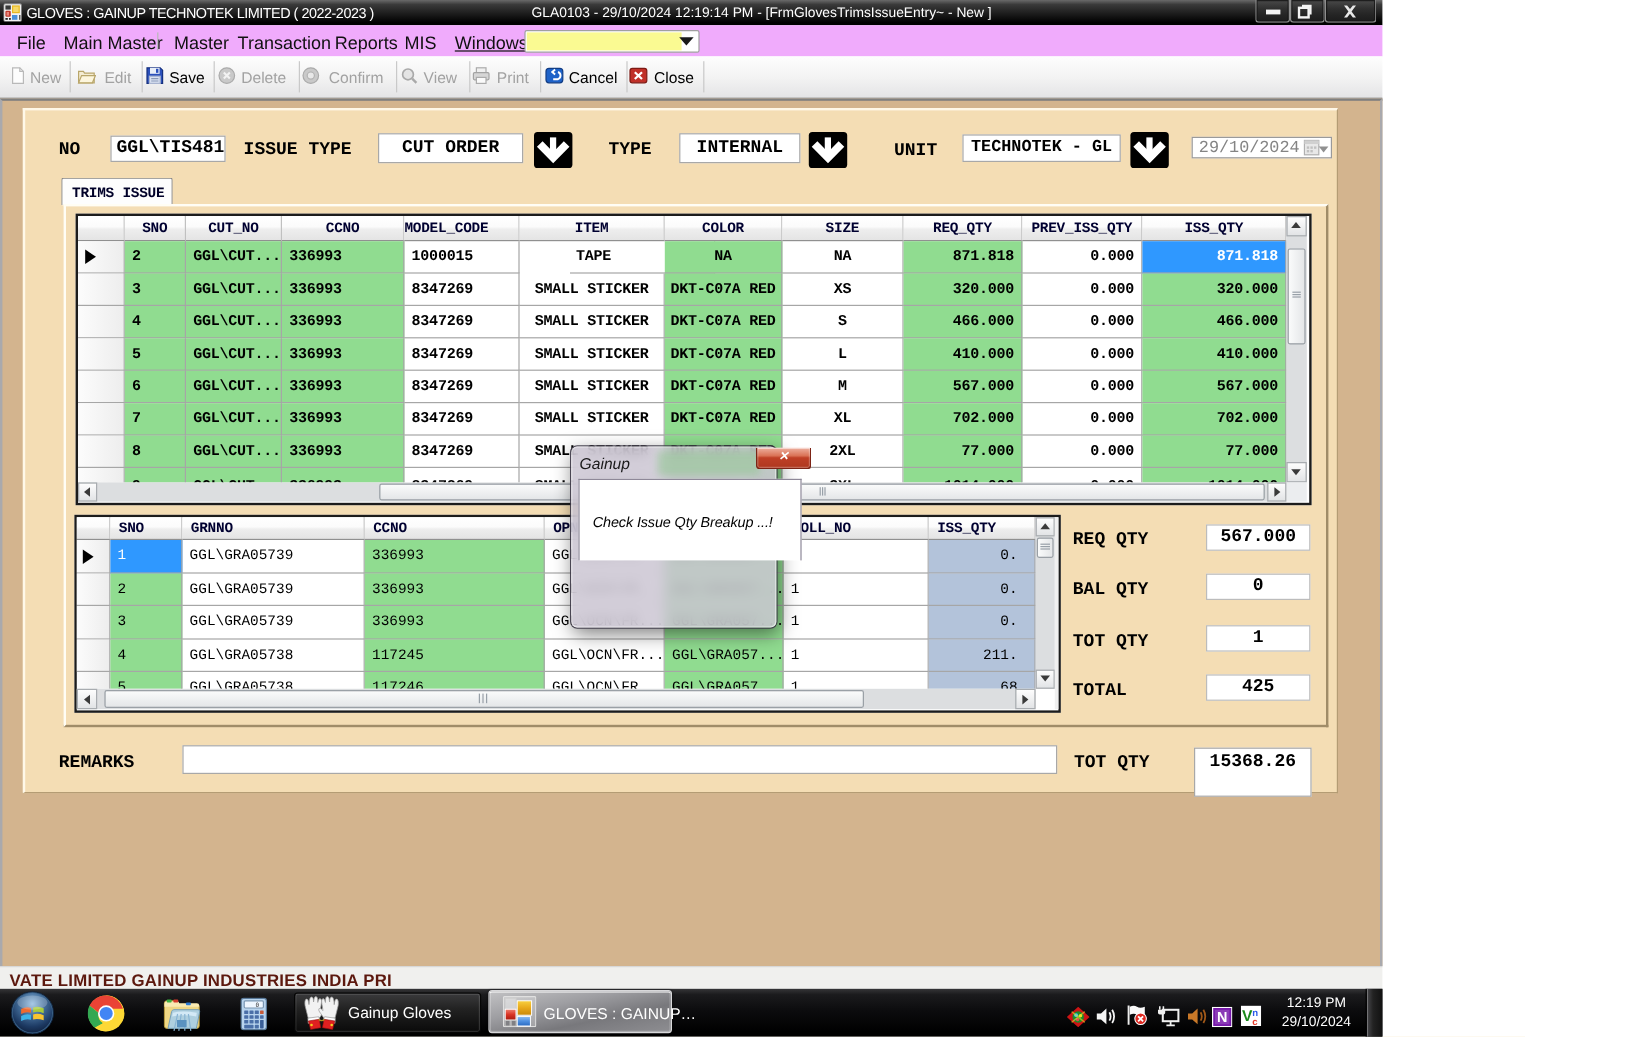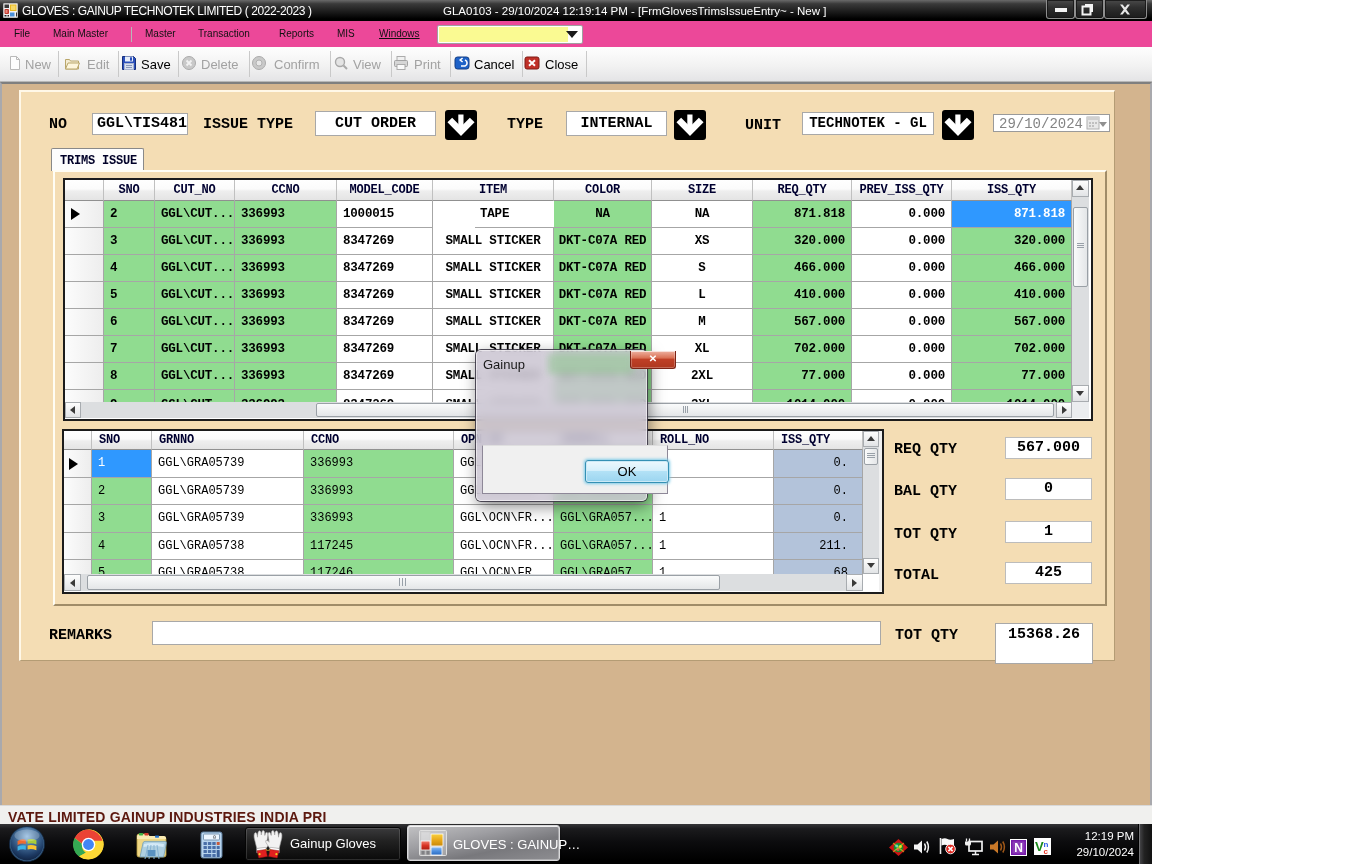--- a/index.html
+++ b/index.html
@@ -3,21 +3,21 @@
 *{margin:0;padding:0;box-sizing:border-box;}
 body{width:1360px;height:864px;background:#ffffff;font-family:"Liberation Sans",sans-serif;position:relative;overflow:hidden;}
 .abs{position:absolute;}
 .mono{font-family:"Liberation Mono",monospace;}
 
 #titlebar{left:0;top:0;width:1152px;height:21px;background:linear-gradient(#6a6a6a,#3a3a3a 18%,#1c1c1c 55%,#000 90%);color:#fff;font-size:13px;}
 #titlebar .ticon{left:3px;top:3px;width:15px;height:15px;}
 #tmain{left:22px;top:4px;font-size:12px;letter-spacing:-0.4px;}
 #tsub{left:443px;top:4.5px;font-size:11.5px;letter-spacing:0;}
 .winbtn{top:0;height:19px;background:linear-gradient(#4a4a4a,#303030 40%,#242424 70%,#1c1c1c);border:1px solid #8e8e8e;border-top:none;border-radius:0 0 3px 3px;box-shadow:inset 0 0 0 1px rgba(20,20,20,0.8);}
-#menubar{left:0;top:21px;width:1152px;height:26px;background:#ec4899;font-size:10px;color:#111;}
+#menubar{left:0;top:21px;width:1152px;height:26px;background:#f0abfc;font-size:15px;color:#111;}
 .mitem{top:7px;}
 #toolbar{left:0;top:47px;width:1152px;height:35px;background:linear-gradient(#fefefe,#f2f2f2 55%,#e4e4e6);border-bottom:1px solid #b7b7b7;font-size:13px;}
 .tsep{top:4px;width:1px;height:26px;background:#c9c9c9;}
 .tlabel{top:10px;color:#000;}
 .tlabel.dis{color:#a2a2a2;}
 .ticon16{top:8px;width:16px;height:16px;}
 
 #mdi{left:0;top:82px;width:1152px;height:723px;background:#d3b48e;border-top:2px solid #7f7f7f;border-left:2px solid #a9a9ad;border-right:2px solid #a9a9ad;}
 #panel{left:19px;top:90px;width:1096px;height:571px;background:#f4ddb4;border-top:2px solid #fff8e8;border-left:2px solid #fff8e8;border-right:1px solid #b49c74;border-bottom:1px solid #b49c74;}
 .flabel{font:bold 15px "Liberation Mono",monospace;color:#000;}
@@ -46,24 +46,24 @@
 .tri-l{width:0;height:0;border-right:5px solid #3a3a3a;border-top:4px solid transparent;border-bottom:4px solid transparent;}
 .tri-r{width:0;height:0;border-left:5px solid #3a3a3a;border-top:4px solid transparent;border-bottom:4px solid transparent;}
 .tri-u{width:0;height:0;border-bottom:5px solid #3a3a3a;border-left:4px solid transparent;border-right:4px solid transparent;}
 .tri-d{width:0;height:0;border-top:5px solid #3a3a3a;border-left:4px solid transparent;border-right:4px solid transparent;}
 
 #marquee{left:0;top:805px;width:1152px;height:19px;background:#f0f0ee;border-top:1px solid #d8d8d8;}
 #marquee span{position:absolute;left:8px;top:3px;font:bold 14px "Liberation Sans",sans-serif;color:#5c180e;letter-spacing:0.2px;}
 #taskbar{left:0;top:824px;width:1152px;height:40px;background:linear-gradient(#353537,#1b1b1d 12%,#0c0c0e 45%,#000 90%);}
 .taskbtn1{left:245px;top:827px;width:156px;height:34px;background:linear-gradient(#3a3a3c,#222 40%,#0a0a0a);border:1px solid #050505;box-shadow:inset 0 0 0 1px rgba(255,255,255,0.14);border-radius:3px;}
 .taskbtn2{left:407px;top:825px;width:153px;height:36px;background:linear-gradient(168deg,#c2c2c4 0%,#9e9ea2 35%,#78787c 65%,#8e8e92 100%);border:1px solid #d8d8da;box-shadow:inset 0 1px 0 rgba(255,255,255,0.8),inset 0 0 0 1px rgba(255,255,255,0.3),0 0 2px rgba(0,0,0,0.6);border-radius:3px;}
-#clock{color:#fff;text-align:right;font-size:11.5px;}
+#clock{color:#fff;text-align:center;font-size:11.5px;}
 #showdesk{left:1138px;top:824px;width:14px;height:40px;background:linear-gradient(90deg,#4a4a4e,#222 40%,#111);border-left:1px solid #000;box-shadow:inset 1px 0 0 rgba(255,255,255,0.25);}
 
-#dlg{left:476px;top:350px;width:171px;height:151px;border-radius:5px;background:rgba(202,196,210,0.82);backdrop-filter:blur(5px);box-shadow:0 0 0 1px rgba(60,55,70,0.9), 2px 5px 16px rgba(0,0,0,0.5), inset 0 0 0 1px rgba(255,255,255,0.55);}
+#dlg{left:476px;top:372px;width:171px;height:151px;border-radius:5px;background:rgba(202,196,210,0.82);backdrop-filter:blur(5px);box-shadow:0 0 0 1px rgba(60,55,70,0.9), 2px 5px 16px rgba(0,0,0,0.5), inset 0 0 0 1px rgba(255,255,255,0.55);font-style:italic;}
 #dlgtitle{left:7px;top:7px;font-size:13px;color:#1a1a1a;}
 #dlgx{left:154px;top:1px;width:46px;height:18px;background:linear-gradient(#eeb2a2,#da7256 40%,#bf3f26 50%,#ae381f);border:1px solid #7c2315;border-top:none;border-radius:0 0 3px 3px;box-shadow:inset 0 1px 0 rgba(255,255,255,0.5),inset 0 0 0 1px rgba(255,255,255,0.25);color:#fff;font-weight:bold;font-size:10px;text-align:center;line-height:15px;}
 #dlgbody{left:6px;top:27px;width:186px;height:68px;background:#fff;border:1px solid #8e8898;border-bottom:none;}
 #dlgfoot{left:6px;top:95px;width:186px;height:49px;background:#f0f0f0;border:1px solid #8e8898;border-top:1px solid #dfdfdf;}
 #dlgmsg{left:11px;top:28px;font-size:12px;letter-spacing:-0.1px;color:#000;white-space:nowrap;}
 #okbtn{left:102px;top:14px;width:84px;height:23px;background:linear-gradient(#edf8fd,#d6f0fb 45%,#b2e1f6 50%,#9bd5f0);border:1px solid #3590b4;border-radius:3px;box-shadow:0 0 0 1px #cdeaf6 inset,0 0 3px 1px #7ecbe8;font-size:13px;color:#000;text-align:center;line-height:21px;}
 </style></head><body>
 <div id="titlebar" class="abs">
 <svg class="abs ticon" viewBox="0 0 15 15">
 <rect x="0" y="0" width="15" height="15" rx="1.5" fill="#f2f2f2" stroke="#888"></rect>
@@ -205,21 +205,21 @@
 </div>
 <div id="tab1" class="abs">
     <span>TRIMS ISSUE</span>
   </div>
 <div id="tabpage" class="abs"></div>
 <div class="grid abs" style="left:63px;top:178px;width:1030px;height:243px;"></div>
 <div class="gcell ghead abs" style="left:65px;top:180px;width:39px;height:21px;text-align:center;line-height:20px;"></div>
 <div class="gcell ghead abs" style="left:104px;top:180px;width:51px;height:21px;text-align:center;line-height:20px;">SNO</div>
 <div class="gcell ghead abs" style="left:155px;top:180px;width:80px;height:21px;text-align:center;line-height:20px;">CUT_NO</div>
 <div class="gcell ghead abs" style="left:235px;top:180px;width:102px;height:21px;text-align:center;line-height:20px;">CCNO</div>
-<div class="gcell ghead abs" style="left:337px;top:180px;width:96px;height:21px;text-align:center;line-height:20px;">MODEL_CODE</div>
+<div class="gcell ghead abs" style="left:337px;top:180px;width:96px;height:21px;line-height:20px;">MODEL_CODE</div>
 <div class="gcell ghead abs" style="left:433px;top:180px;width:121px;height:21px;text-align:center;line-height:20px;">ITEM</div>
 <div class="gcell ghead abs" style="left:554px;top:180px;width:98px;height:21px;text-align:center;line-height:20px;">COLOR</div>
 <div class="gcell ghead abs" style="left:652px;top:180px;width:101px;height:21px;text-align:center;line-height:20px;">SIZE</div>
 <div class="gcell ghead abs" style="left:753px;top:180px;width:99px;height:21px;text-align:center;line-height:20px;">REQ_QTY</div>
 <div class="gcell ghead abs" style="left:852px;top:180px;width:100px;height:21px;text-align:center;line-height:20px;">PREV_ISS_QTY</div>
 <div class="gcell ghead abs" style="left:952px;top:180px;width:120px;height:21px;text-align:center;line-height:20px;">ISS_QTY</div>
 <div class="gcell gsel abs" style="left:65px;top:201px;width:39px;height:27px;line-height:26px;"></div>
 <div class="gcell green abs" style="left:104px;top:201px;width:51px;height:27px;line-height:26px;padding-left:6px;">2</div>
 <div class="gcell green abs" style="left:155px;top:201px;width:80px;height:27px;line-height:26px;padding-left:6px;">GGL\CUT...</div>
 <div class="gcell green abs" style="left:235px;top:201px;width:102px;height:27px;line-height:26px;padding-left:6px;">336993</div>
@@ -548,15 +548,15 @@
 <text x="9.5" y="8.5" font-size="8" font-weight="bold" fill="#2a5ae8" font-family="sans-serif">n</text>
 <text x="9.5" y="16" font-size="8" font-weight="bold" fill="#e83a2a" font-family="sans-serif">c</text>
 </svg>
 <div id="clock" class="abs" style="left:1060px;top:830px;width:74px;">12:19 PM</div>
 <div id="clock" class="abs" style="left:1060px;top:846px;width:74px;">29/10/2024</div>
 <div id="showdesk" class="abs"></div>
 <div id="dlg" class="abs">
 <div class="abs" style="left:72px;top:4px;width:85px;height:20px;background:rgba(144,200,144,0.5);filter:blur(3px);"></div>
 <span id="dlgtitle" class="abs">Gainup</span>
 <div id="dlgx" class="abs">✕</div>
-<div id="dlgfoot" class="abs">
-      <div id="okbtn" class="abs">OK</div>
+<div id="dlgbody" class="abs">
+      <span id="dlgmsg" class="abs">Check Issue Qty Breakup ...!</span>
     </div>
 </div>
 </body></html>

